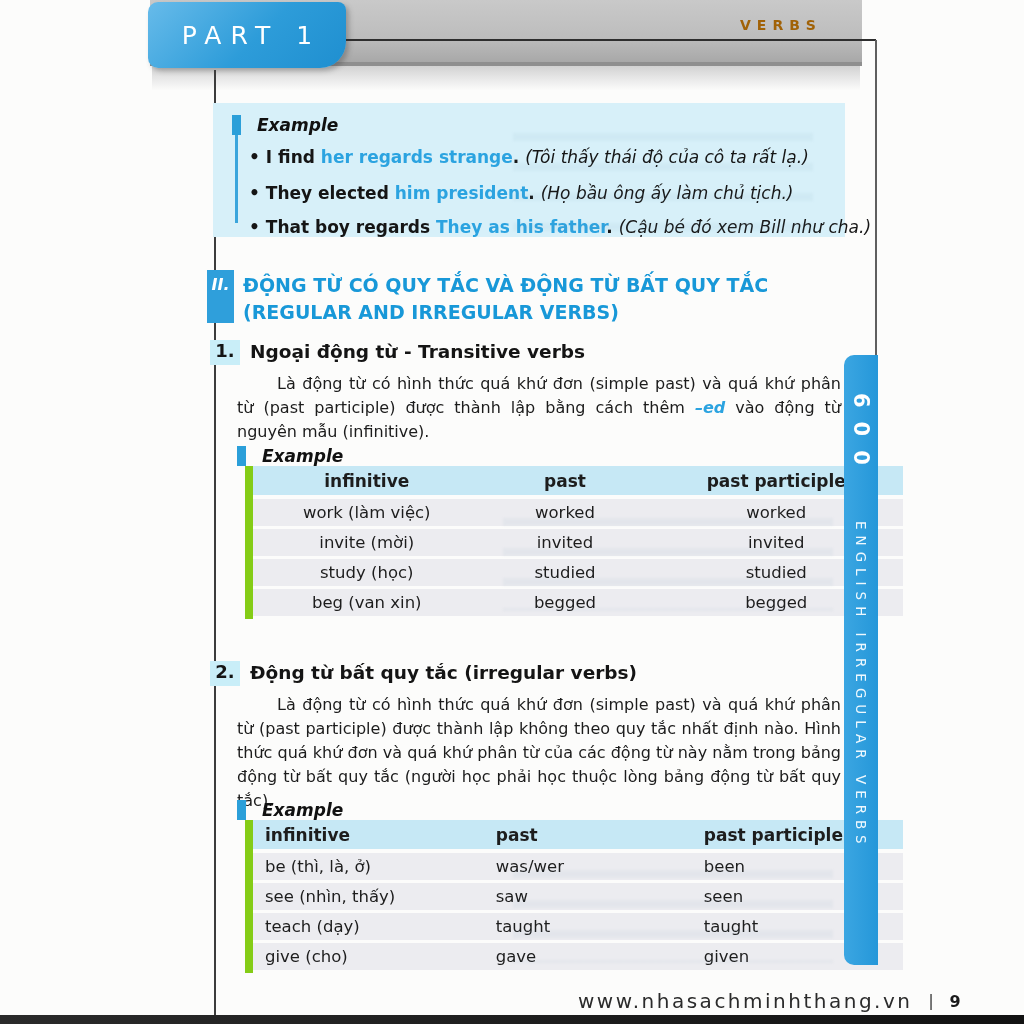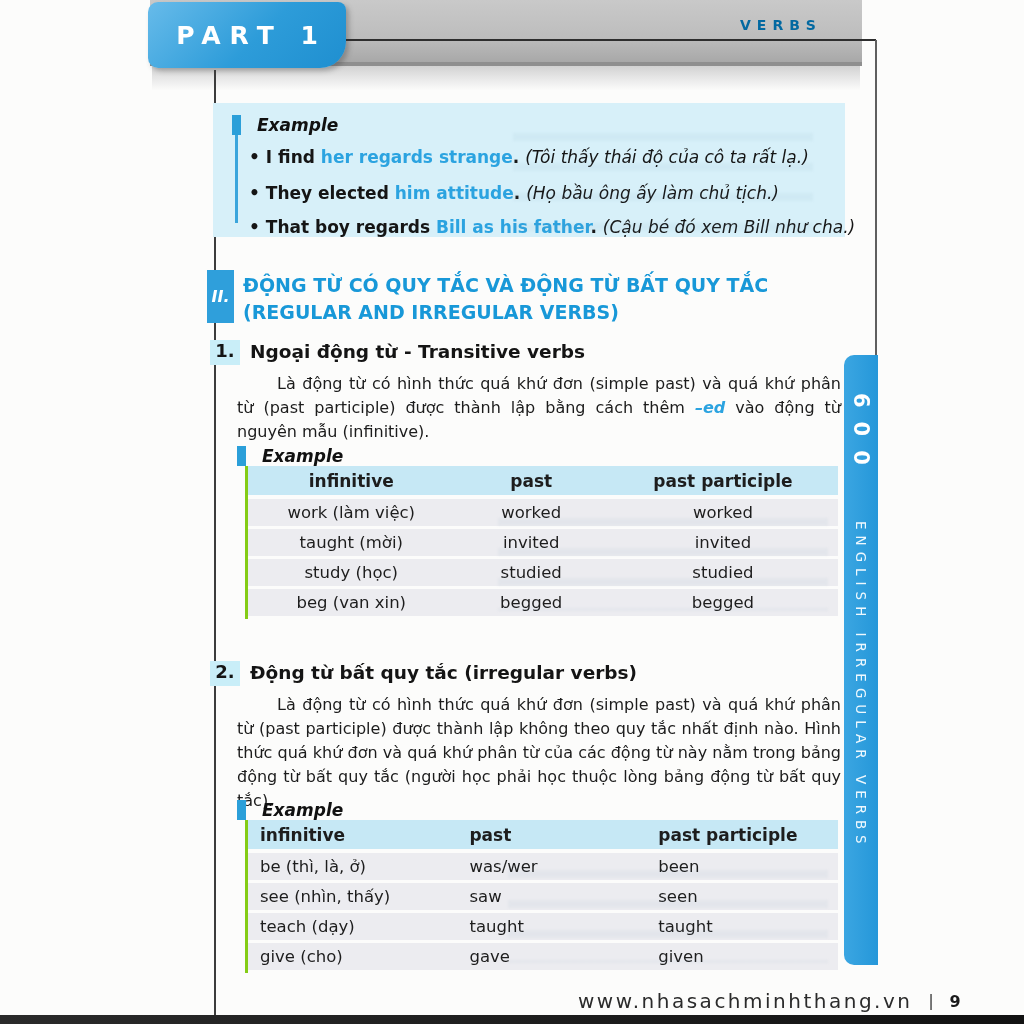--- a/index.html
+++ b/index.html
@@ -27,58 +27,58 @@
   .gray-band{position:absolute;left:150px;top:0;width:712px;height:62px;
     background:linear-gradient(180deg,#c9c9c9 0%,#bdbdbd 60%,#a8a8a8 100%);}
   .gray-band-shadow{position:absolute;left:150px;top:62px;width:712px;height:4px;background:#8f8f8f;}
   .gray-curl{position:absolute;left:152px;top:66px;width:708px;height:24px;
     background:linear-gradient(180deg,#d2d2d2 0%,#e9e9e9 55%,#fbfbfa 100%);}
   .part-box{position:absolute;left:148px;top:2px;width:198px;height:66px;
     background:linear-gradient(135deg,#67bbea 0%,#2d9cd9 55%,#1f8fd0 100%);
     border-radius:10px 8px 26px 10px;
     box-shadow:3px 3px 5px rgba(60,60,60,.35);
     display:flex;align-items:center;justify-content:center;}
-  .part-box span{color:#fff;font-weight:bold;font-size:25px;letter-spacing:9px;padding-left:9px;}
+  .part-box span{color:#fff;font-weight:normal;font-size:25px;letter-spacing:9px;padding-left:9px;}
   .verbs-label{position:absolute;left:740px;top:17px;width:100px;
-    font-size:14px;font-weight:bold;letter-spacing:6px;color:#0369a1;}
+    font-size:14px;font-weight:bold;letter-spacing:6px;color:#a16207;}
   .h-rule{position:absolute;left:346px;top:39px;width:530px;height:2px;background:#2e2e2e;}
   .v-rule-left{position:absolute;left:214px;top:70px;width:2px;height:954px;background:#3c3c3c;}
   .v-rule-right{position:absolute;left:875px;top:40px;width:2px;height:922px;background:#5f5f5f;}
 
   
   .example-box{position:absolute;left:213px;top:103px;width:632px;height:134px;
     background:var(--example-bg);}
   .example-box .inner-line{position:absolute;left:22px;top:14px;width:3px;height:106px;background:#3aa5dc;}
   .ex-label{display:flex;align-items:center;gap:16px;}
   .ex-marker{width:9px;height:20px;background:#2b9fd9;display:inline-block;}
   .ex-word{font-weight:bold;font-style:italic;font-size:17px;color:#111;}
   .example-box .ex-label{position:absolute;left:19px;top:12px;}
   .bullet-line{position:absolute;left:36px;font-size:17px;color:#151515;white-space:nowrap;}
   .bullet-line .pre,.bullet-line .post{font-weight:600;}
   .bullet-line .hl{color:var(--inline-blue);font-weight:600;}
   .bullet-line .vi{font-style:italic;font-weight:400;}
 
   
   .sec2-num{position:absolute;left:207px;top:270px;width:27px;height:53px;background:#2f9fdb;
-    color:#fff;font-weight:bold;font-style:italic;font-size:16px;text-align:center;padding-top:17px;}
+    color:#fff;font-weight:bold;font-style:italic;font-size:16px;text-align:center;padding-top:5px;}
   .sec2-title{position:absolute;left:243px;top:272px;width:600px;
     color:var(--heading-blue);font-weight:bold;font-size:19px;line-height:27px;}
 
   
   .sub-num{position:absolute;width:30px;height:25px;background:var(--num-highlight);
     font-weight:bold;font-size:18px;text-align:center;color:#141414;}
   .sub-title{position:absolute;font-weight:bold;font-size:18.5px;color:#141414;}
   .para{position:absolute;left:237px;width:604px;font-size:16px;line-height:24px;
     text-align:justify;text-indent:40px;color:#1c1c1c;}
   .ed{color:var(--inline-blue);font-style:italic;font-weight:600;}
 
   .free-ex-label{position:absolute;left:237px;}
 
   
-  .tbl{position:absolute;left:245px;width:593px;border-left:3px solid #84cc16;}
+  .tbl{position:absolute;left:245px;width:658px;border-left:8px solid #84cc16;}
   .tbl .hrow{display:grid;background:var(--table-header-bg);font-weight:bold;font-size:17px;
     height:29px;align-items:center;margin-bottom:4px;}
   .tbl .drow{display:grid;background:var(--row-bg);font-size:16.5px;height:27px;
     align-items:center;margin-bottom:3px;}
   .tbl-center .hrow,.tbl-center .drow{grid-template-columns:35% 26% 39%;}
   .tbl-center .cell{text-align:center;}
   .tbl-left .hrow,.tbl-left .drow{grid-template-columns:35.5% 32% 32.5%;}
   .tbl-left .cell{text-align:left;padding-left:12px;}
 
   
@@ -120,24 +120,24 @@
 <div class="example-box">
   <div class="inner-line"></div>
   <div class="ex-label">
     <span class="ex-marker"></span>
     <span class="ex-word">Example</span>
   </div>
   <div class="bullet-line" style="top:44px;">
     <span class="pre">• I find </span><span class="hl">her regards strange</span><span class="post">. </span><span class="vi">(Tôi thấy thái độ của cô ta rất lạ.)</span>
   </div>
   <div class="bullet-line" style="top:80px;">
-    <span class="pre">• They elected </span><span class="hl">him attitude</span><span class="post">. </span><span class="vi">(Họ bầu ông ấy làm chủ tịch.)</span>
+    <span class="pre">• They elected </span><span class="hl">him president</span><span class="post">. </span><span class="vi">(Họ bầu ông ấy làm chủ tịch.)</span>
   </div>
   <div class="bullet-line" style="top:114px;">
-    <span class="pre">• That boy regards </span><span class="hl">Bill as his father</span><span class="post">. </span><span class="vi">(Cậu bé đó xem Bill như cha.)</span>
+    <span class="pre">• That boy regards </span><span class="hl">They as his father</span><span class="post">. </span><span class="vi">(Cậu bé đó xem Bill như cha.)</span>
   </div>
   <div class="ghost" style="left:300px;top:8px;width:300px;height:120px;"></div>
 </div>
 
 <div class="sec2-num">II.</div>
 <div class="sec2-title">ĐỘNG TỪ CÓ QUY TẮC VÀ ĐỘNG TỪ BẤT QUY TẮC (REGULAR AND IRREGULAR VERBS)</div>
 
 <div class="sub-num" style="left:210px;top:340px;">1.</div>
 <div class="sub-title" style="left:250px;top:341px;">Ngoại động từ - Transitive verbs</div>
 <div class="para" style="top:372px;">
@@ -153,21 +153,21 @@
     <div class="cell">infinitive</div>
     <div class="cell">past</div>
     <div class="cell">past participle</div>
   </div>
   <div class="drow">
     <div class="cell">work (làm việc)</div>
     <div class="cell">worked</div>
     <div class="cell">worked</div>
   </div>
   <div class="drow">
-    <div class="cell">taught (mời)</div>
+    <div class="cell">invite (mời)</div>
     <div class="cell">invited</div>
     <div class="cell">invited</div>
   </div>
   <div class="drow">
     <div class="cell">study (học)</div>
     <div class="cell">studied</div>
     <div class="cell">studied</div>
   </div>
   <div class="drow">
     <div class="cell">beg (van xin)</div>

